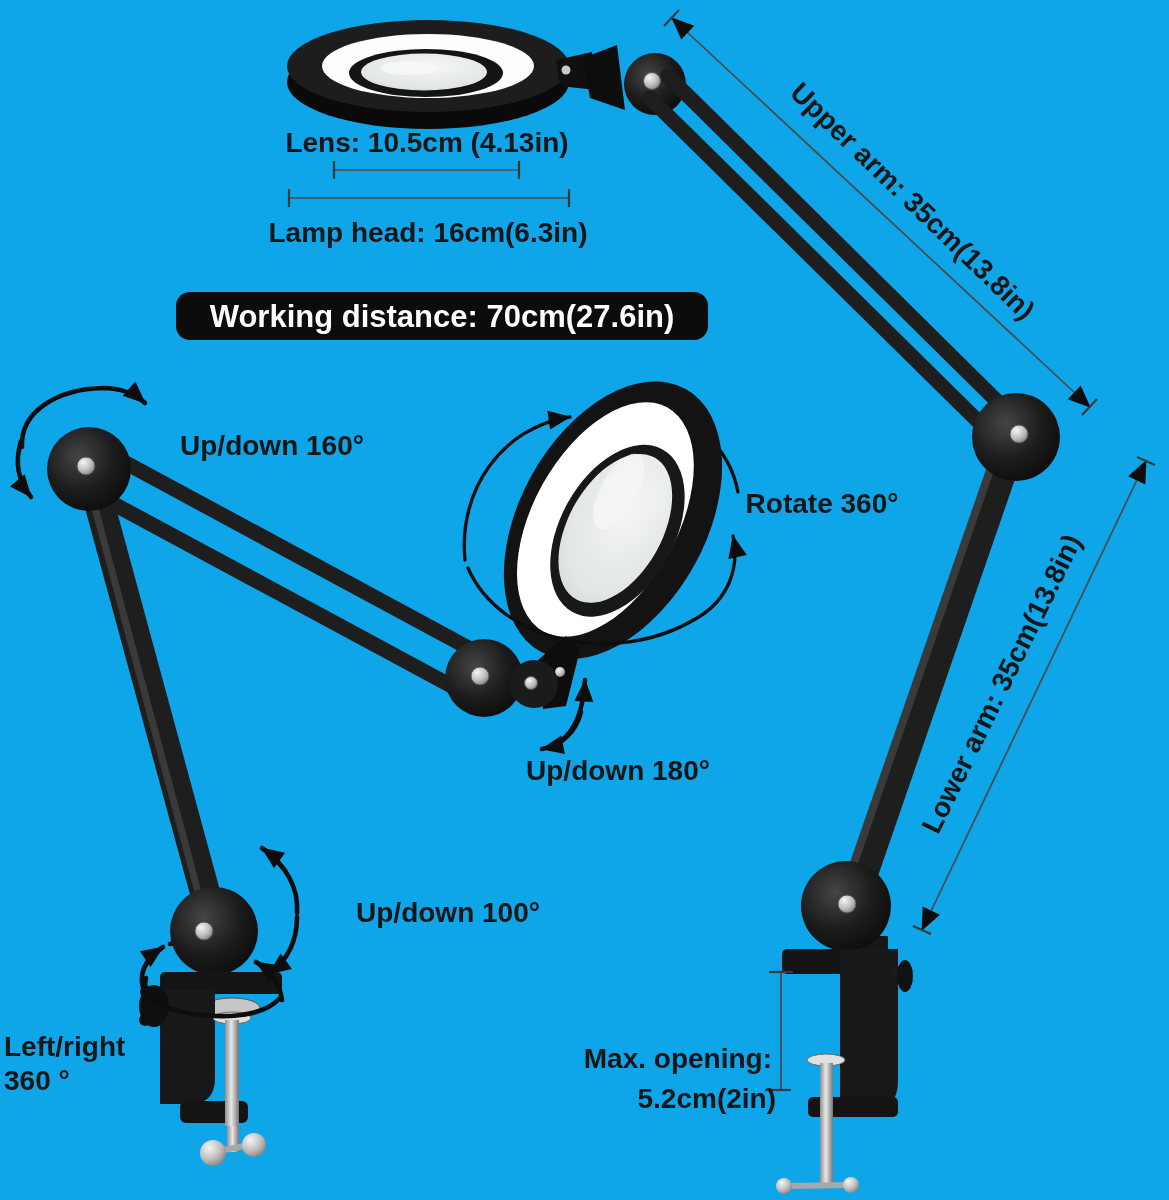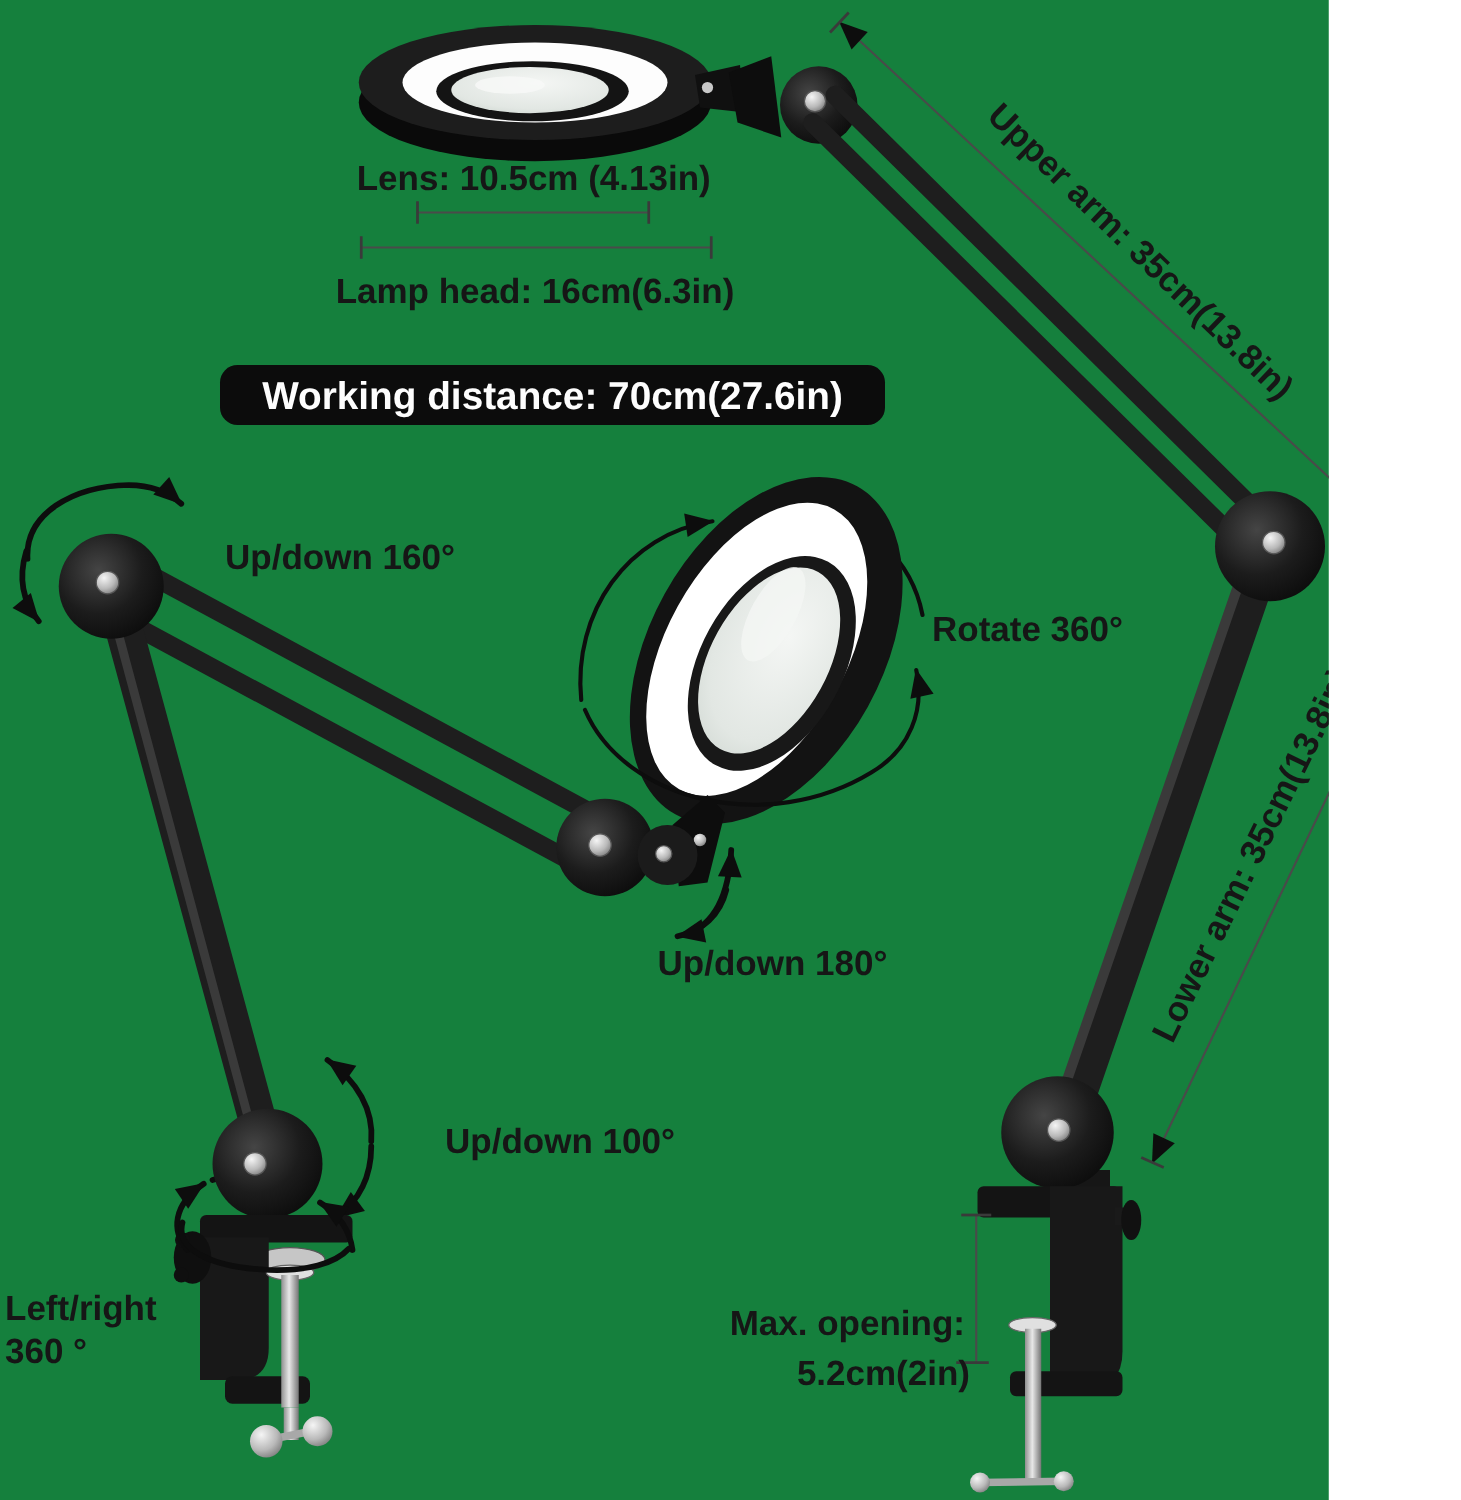--- a/index.html
+++ b/index.html
@@ -1,16 +1,16 @@
 <!DOCTYPE html>
 <html><head>
 <meta charset="utf-8">
 <style>
   html,body{margin:0;padding:0;background:#ffffff;}
-  .stage{position:relative;width:1063px;height:1200px;background:#15803d;overflow:hidden;
+  .stage{position:relative;width:1169px;height:1200px;background:#0ea5e9;overflow:hidden;
          font-family:"Liberation Sans","DejaVu Sans",sans-serif;}
   svg{display:block;}
   .lbl{font:600 28px "Liberation Sans","DejaVu Sans",sans-serif;fill:#161616;}
   .banner-text{font:700 31px "Liberation Sans","DejaVu Sans",sans-serif;fill:#fdfdfd;}
   .dim{stroke:#4a4a4a;stroke-width:1.7;fill:none;}
   .tick{stroke:#3a3a3a;stroke-width:2.2;fill:none;}
   .rot{stroke:#0d0d0d;stroke-width:4.6;fill:none;stroke-linecap:round;}
   .orbit{stroke:#0d0d0d;stroke-width:3.3;fill:none;stroke-linecap:round;}
   .arm{stroke:#1e1e1e;stroke-linecap:round;fill:none;}
   .armhl{stroke:#3a3a3a;stroke-linecap:round;fill:none;}

